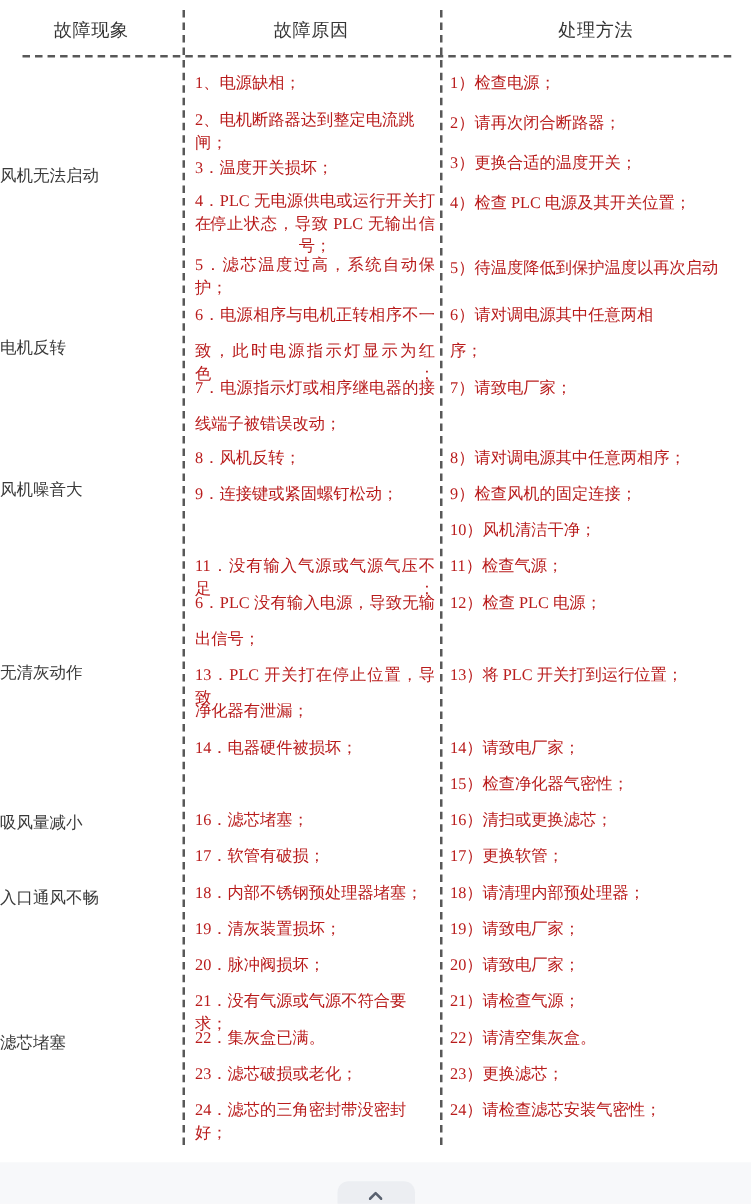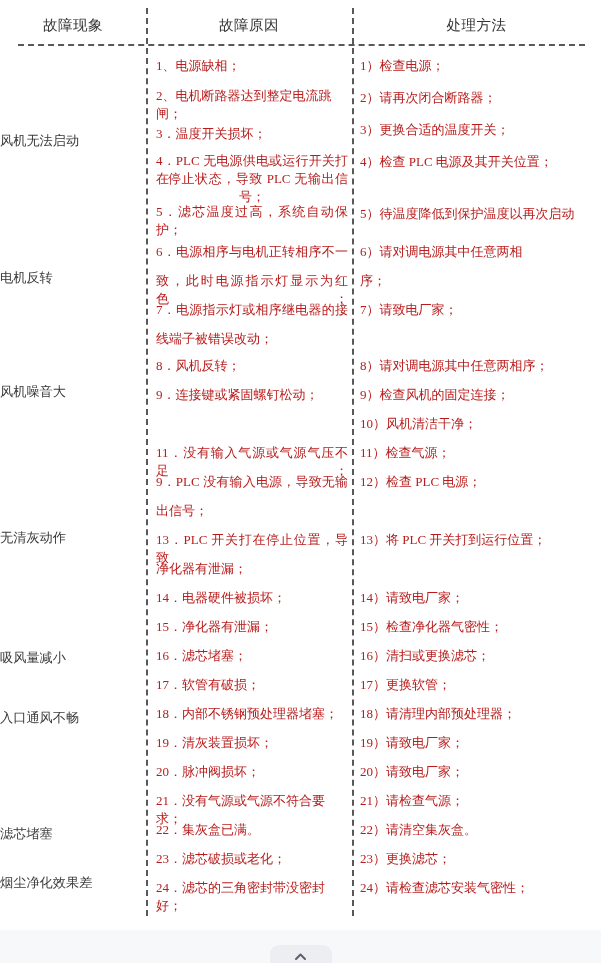--- a/index.html
+++ b/index.html
@@ -150,48 +150,46 @@
         <div class="th c2">处理方法</div>
       </div>
 
       <div class="phen" style="top:132px">风机无法启动</div>
       <div class="phen" style="top:269px">电机反转</div>
       <div class="phen" style="top:383px">风机噪音大</div>
       <div class="phen" style="top:649px">吸风量减小</div>
       <div class="phen" style="top:529px">无清灰动作</div>
       <div class="phen" style="top:709px">入口通风不畅</div>
       <div class="phen" style="top:825px">滤芯堵塞</div>
-      <div class="phen" style="top:874px">烟尘净化效果差</div>
 
       <div class="cause" style="top:57px">1、电源缺相；</div>
       <div class="cause" style="top:87px">2、电机断路器达到整定电流跳</div>
       <div class="cause" style="top:105px">闸；</div>
       <div class="cause" style="top:125px">3．温度开关损坏；</div>
       <div class="cause justify" style="top:152px">4．PLC 无电源供电或运行开关打在</div>
       <div class="cause justify indent" style="top:170px">停止状态，导致 PLC 无输出信</div>
       <div class="cause center" style="top:188px">号；</div>
       <div class="cause justify" style="top:203px">5．滤芯温度过高，系统自动保</div>
       <div class="cause" style="top:221px">护；</div>
 
       <div class="cause justify" style="top:243px">6．电源相序与电机正转相序不一</div>
       <div class="cause justify" style="top:272px">致，此时电源指示灯显示为红色；</div>
       <div class="cause justify" style="top:301px">7．电源指示灯或相序继电器的接</div>
       <div class="cause" style="top:330px">线端子被错误改动；</div>
 
       <div class="cause" style="top:357px">8．风机反转；</div>
       <div class="cause" style="top:386px">9．连接键或紧固螺钉松动；</div>
       <div class="cause justify" style="top:444px">11．没有输入气源或气源气压不足；</div>
 
-      <div class="cause justify" style="top:473px">9．PLC 没有输入电源，导致无输</div>
+      <div class="cause justify" style="top:473px">6．PLC 没有输入电源，导致无输</div>
       <div class="cause" style="top:502px">出信号；</div>
       <div class="cause justify" style="top:531px">13．PLC 开关打在停止位置，导致</div>
       <div class="cause" style="top:560px">净化器有泄漏；</div>
       <div class="cause" style="top:589px">14．电器硬件被损坏；</div>
 
-      <div class="cause" style="top:618px">15．净化器有泄漏；</div>
       <div class="cause" style="top:647px">16．滤芯堵塞；</div>
       <div class="cause" style="top:676px">17．软管有破损；</div>
 
       <div class="cause" style="top:705px">18．内部不锈钢预处理器堵塞；</div>
       <div class="cause" style="top:734px">19．清灰装置损坏；</div>
 
       <div class="cause" style="top:763px">20．脉冲阀损坏；</div>
       <div class="cause" style="top:792px">21．没有气源或气源不符合要求；</div>
       <div class="cause" style="top:821px">22．集灰盒已满。</div>
 

